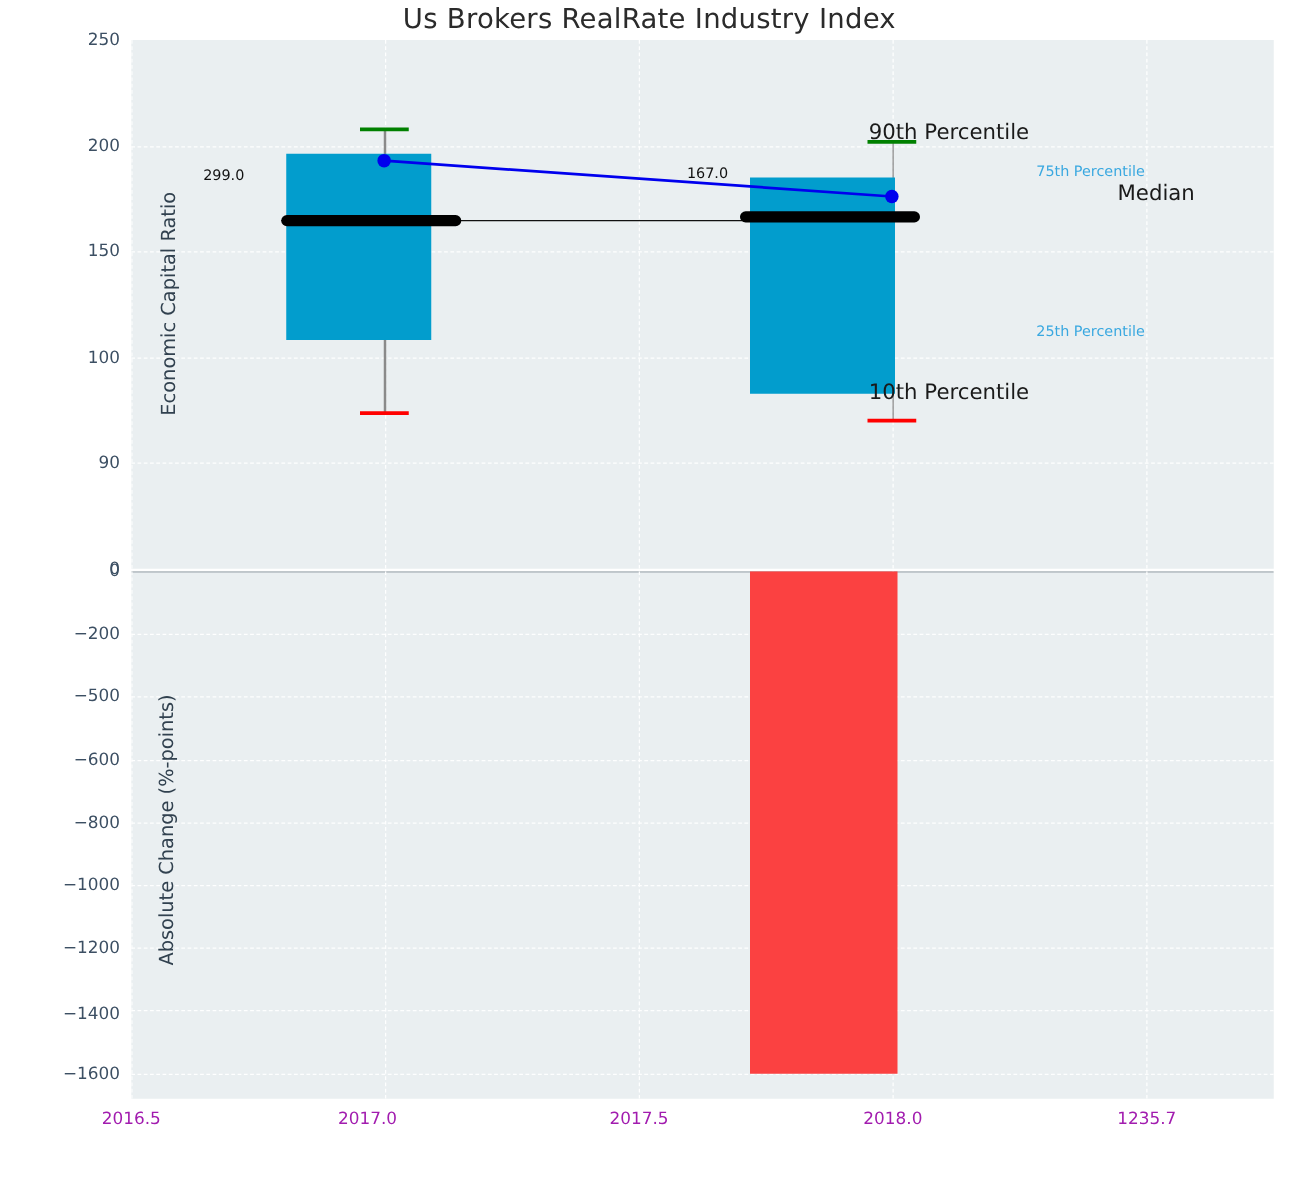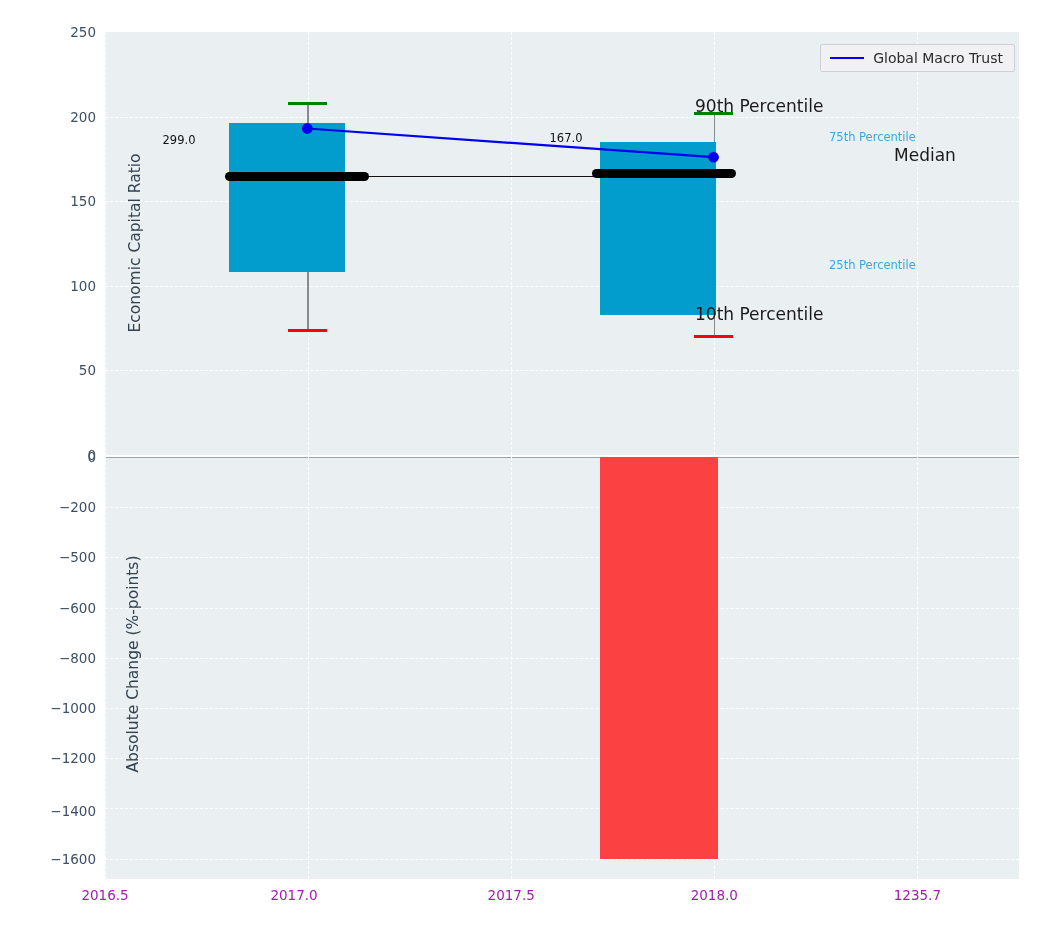--- a/index.html
+++ b/index.html
@@ -214,20 +214,21 @@
     font-size: 14px;
     color: #2b2b2b;
     font-family: "DejaVu Sans", sans-serif;
   }
 </style>
 </head>
 <body>
 
 <div class="figure">
 
+  <div class="chart-title">Us Brokers RealRate Industry Index</div>
 
   <div class="panel" id="panel-top">
     <div class="panel-inner">
 
       <div class="hgrid" style="top:84.6px"></div>
       <div class="hgrid" style="top:169.2px"></div>
       <div class="hgrid" style="top:253.8px"></div>
       <div class="hgrid" style="top:338.4px"></div>
 
       <div class="vgrid" style="left:0px"></div>
@@ -258,31 +259,27 @@
 
       <div class="value-label" style="left:74px; top:108px">299.0</div>
       <div class="value-label" style="left:461px; top:106px">167.0</div>
 
       <div class="annotation ann-dark" style="left:590px; top:64px">90th Percentile</div>
       <div class="annotation ann-blue" style="left:724px; top:98px">75th Percentile</div>
       <div class="annotation ann-dark" style="left:789px; top:113px">Median</div>
       <div class="annotation ann-blue" style="left:724px; top:226px">25th Percentile</div>
       <div class="annotation ann-dark" style="left:590px; top:272px">10th Percentile</div>
 
-      <div class="legend">
-        <span class="legend-swatch"></span>
-        <span class="legend-label">Global Macro Trust</span>
-      </div>
     </div>
 
     <div class="ytick" style="top:0px">250</div>
     <div class="ytick" style="top:84.6px">200</div>
     <div class="ytick" style="top:169.2px">150</div>
     <div class="ytick" style="top:253.8px">100</div>
-    <div class="ytick" style="top:338.4px">50</div>
+    <div class="ytick" style="top:338.4px">90</div>
     <div class="ytick" style="top:423px">0</div>
 
     <div class="ylabel" id="ylabel-top">Economic Capital Ratio</div>
   </div>
 
   <div class="panel" id="panel-bottom">
     <div class="panel-inner">
 
       <div class="zero-line" style="top:0px"></div>
 

